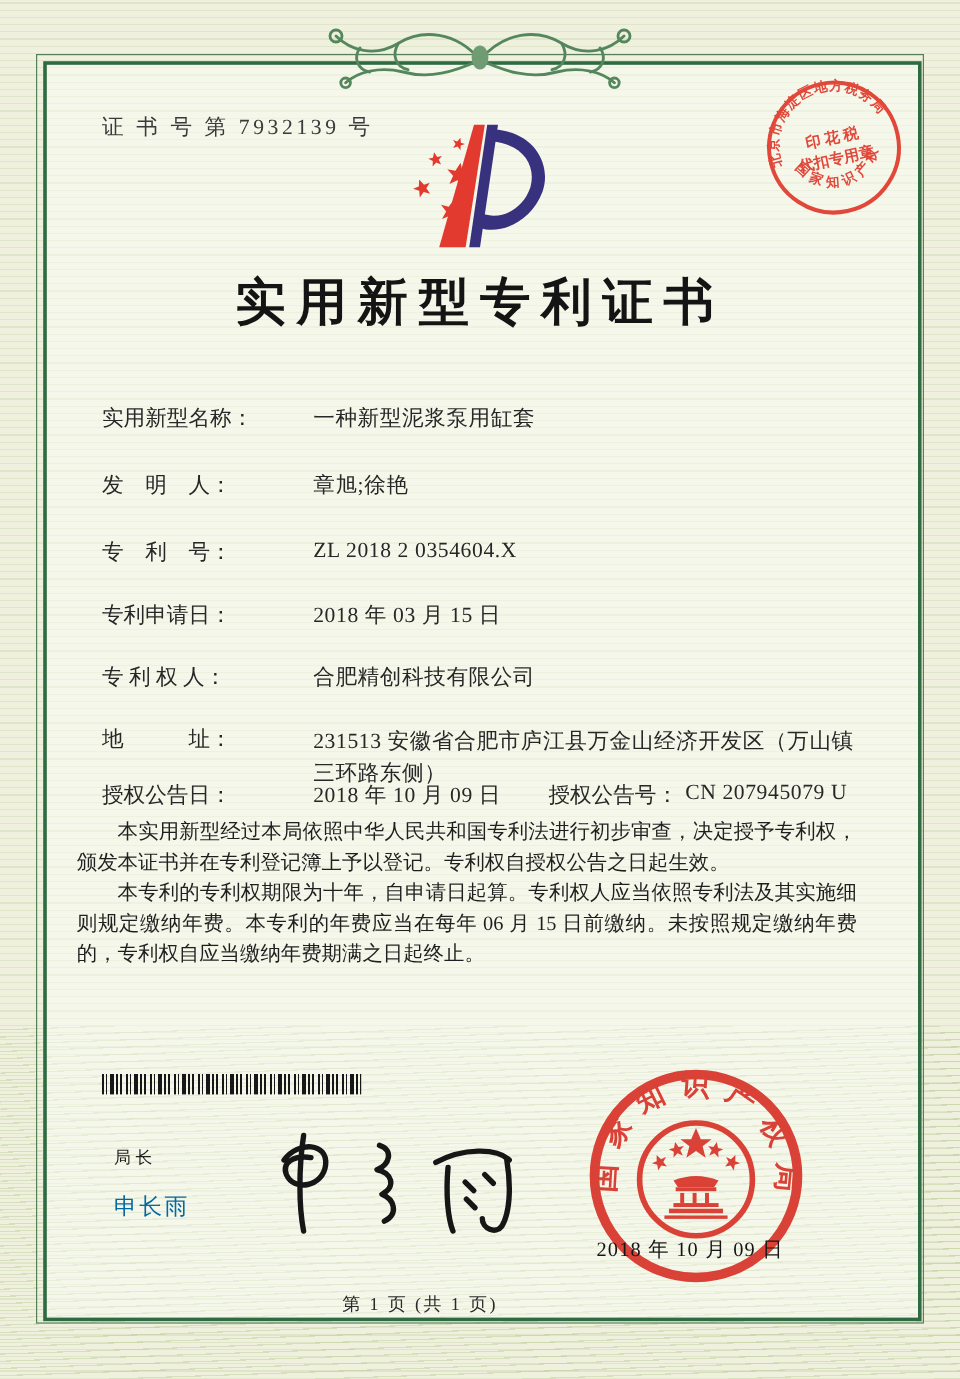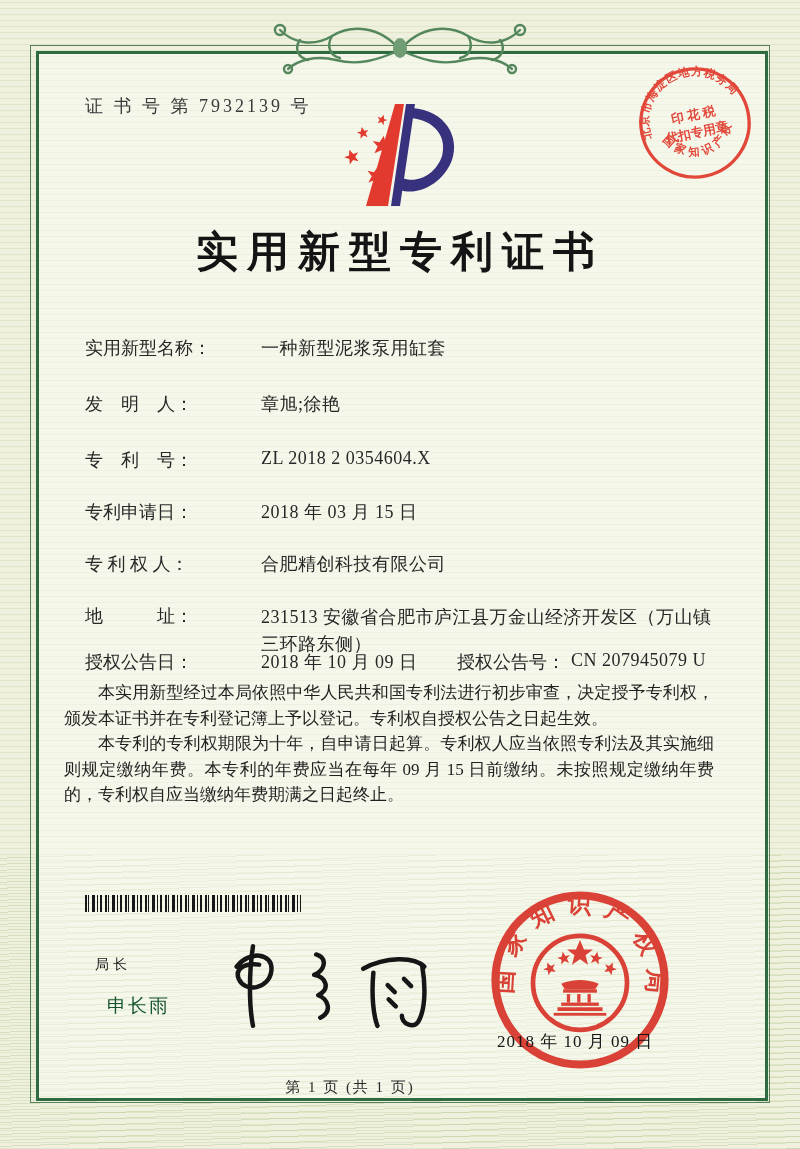--- a/index.html
+++ b/index.html
@@ -51,21 +51,21 @@
   .barcode{
     position:absolute;left:85px;top:895px;width:216px;height:17px;z-index:3;
     background-image:repeating-linear-gradient(90deg,
       #17171a 0 2px, rgba(0,0,0,0) 2px 3px,
       #17171a 3px 4px, rgba(0,0,0,0) 4px 7px,
       #17171a 7px 10px, rgba(0,0,0,0) 10px 12px,
       #17171a 12px 13px, rgba(0,0,0,0) 13px 15px,
       #17171a 15px 17px, rgba(0,0,0,0) 17px 20px);
   }
   .signer-title{position:absolute;left:95px;top:956px;font-size:14px;letter-spacing:4px;color:#1c1c1c;z-index:3;}
-  .signer-name{position:absolute;left:95px;top:993px;font-size:19px;letter-spacing:2px;color:#14532d;z-index:3;margin-left:12px;}
+  .signer-name{position:absolute;left:95px;top:993px;font-size:19px;letter-spacing:2px;color:#0369a1;z-index:3;}
   .signature{position:absolute;left:222px;top:932px;z-index:3;}
   .seal{position:absolute;left:486px;top:886px;z-index:3;opacity:0.93;}
   .seal-date{
     position:absolute;left:497px;top:1030px;width:190px;z-index:4;
     font-size:17px;letter-spacing:1px;color:#151515;
   }
   .footer{
     position:absolute;left:0;top:1078px;width:700px;text-align:center;z-index:3;
     font-size:15px;letter-spacing:2px;color:#2a2a2a;
   }
@@ -159,21 +159,21 @@
   <div class="frow" style="top:650px">
     <span class="flabel">授权公告日：</span><span class="fvalue">2018 年 10 月 09 日</span>
     <span class="frow-right">
       <span class="flabel">授权公告号：</span><span class="fvalue">CN 207945079 U</span>
     </span>
   </div>
 </div>
 
 <div class="paragraphs">
   <p>本实用新型经过本局依照中华人民共和国专利法进行初步审查，决定授予专利权，颁发本证书并在专利登记簿上予以登记。专利权自授权公告之日起生效。</p>
-  <p>本专利的专利权期限为十年，自申请日起算。专利权人应当依照专利法及其实施细则规定缴纳年费。本专利的年费应当在每年 09 月 15 日前缴纳。未按照规定缴纳年费的，专利权自应当缴纳年费期满之日起终止。</p>
+  <p>本专利的专利权期限为十年，自申请日起算。专利权人应当依照专利法及其实施细则规定缴纳年费。本专利的年费应当在每年 06 月 15 日前缴纳。未按照规定缴纳年费的，专利权自应当缴纳年费期满之日起终止。</p>
 </div>
 
 <div class="barcode"></div>
 
 <div class="signer-title">局长</div>
 <div class="signer-name">申长雨</div>
 
 <svg class="signature" width="215" height="102" viewBox="0 0 210 100">
   <g stroke="#161616" stroke-width="4.4" fill="none" stroke-linecap="round" stroke-linejoin="round">
     <path d="M30,14 C26,40 26,72 30,92"></path>

